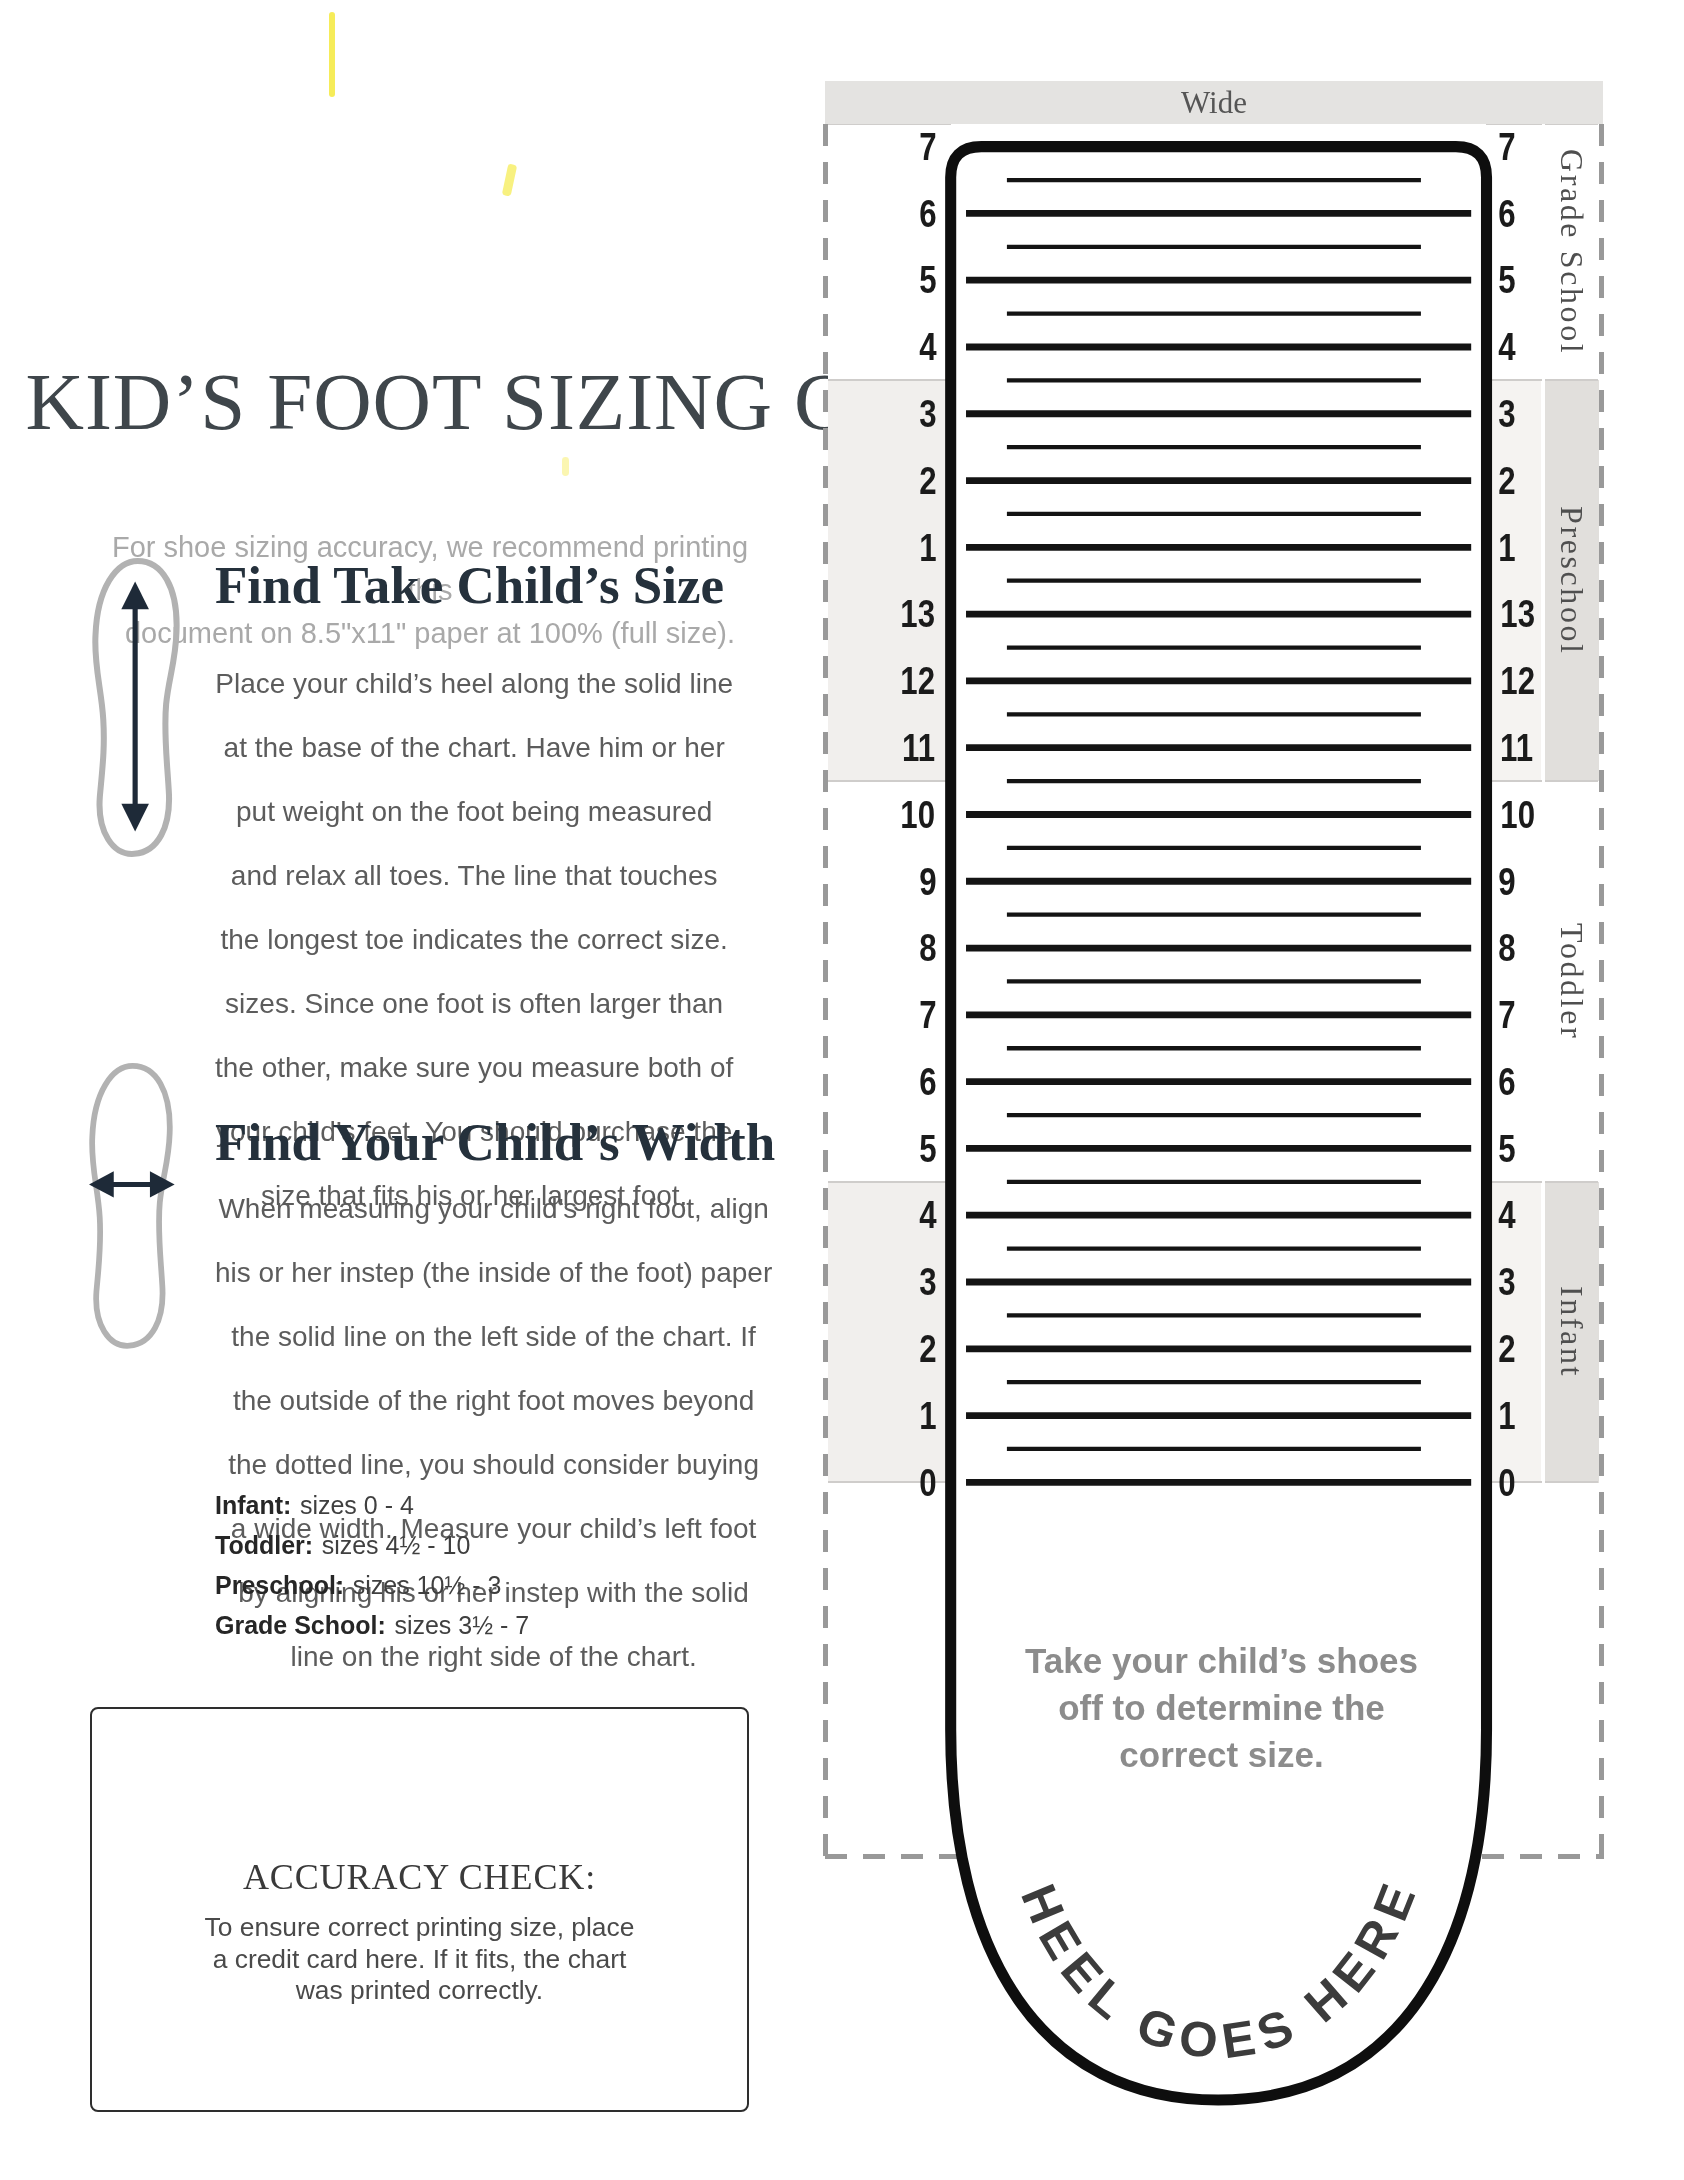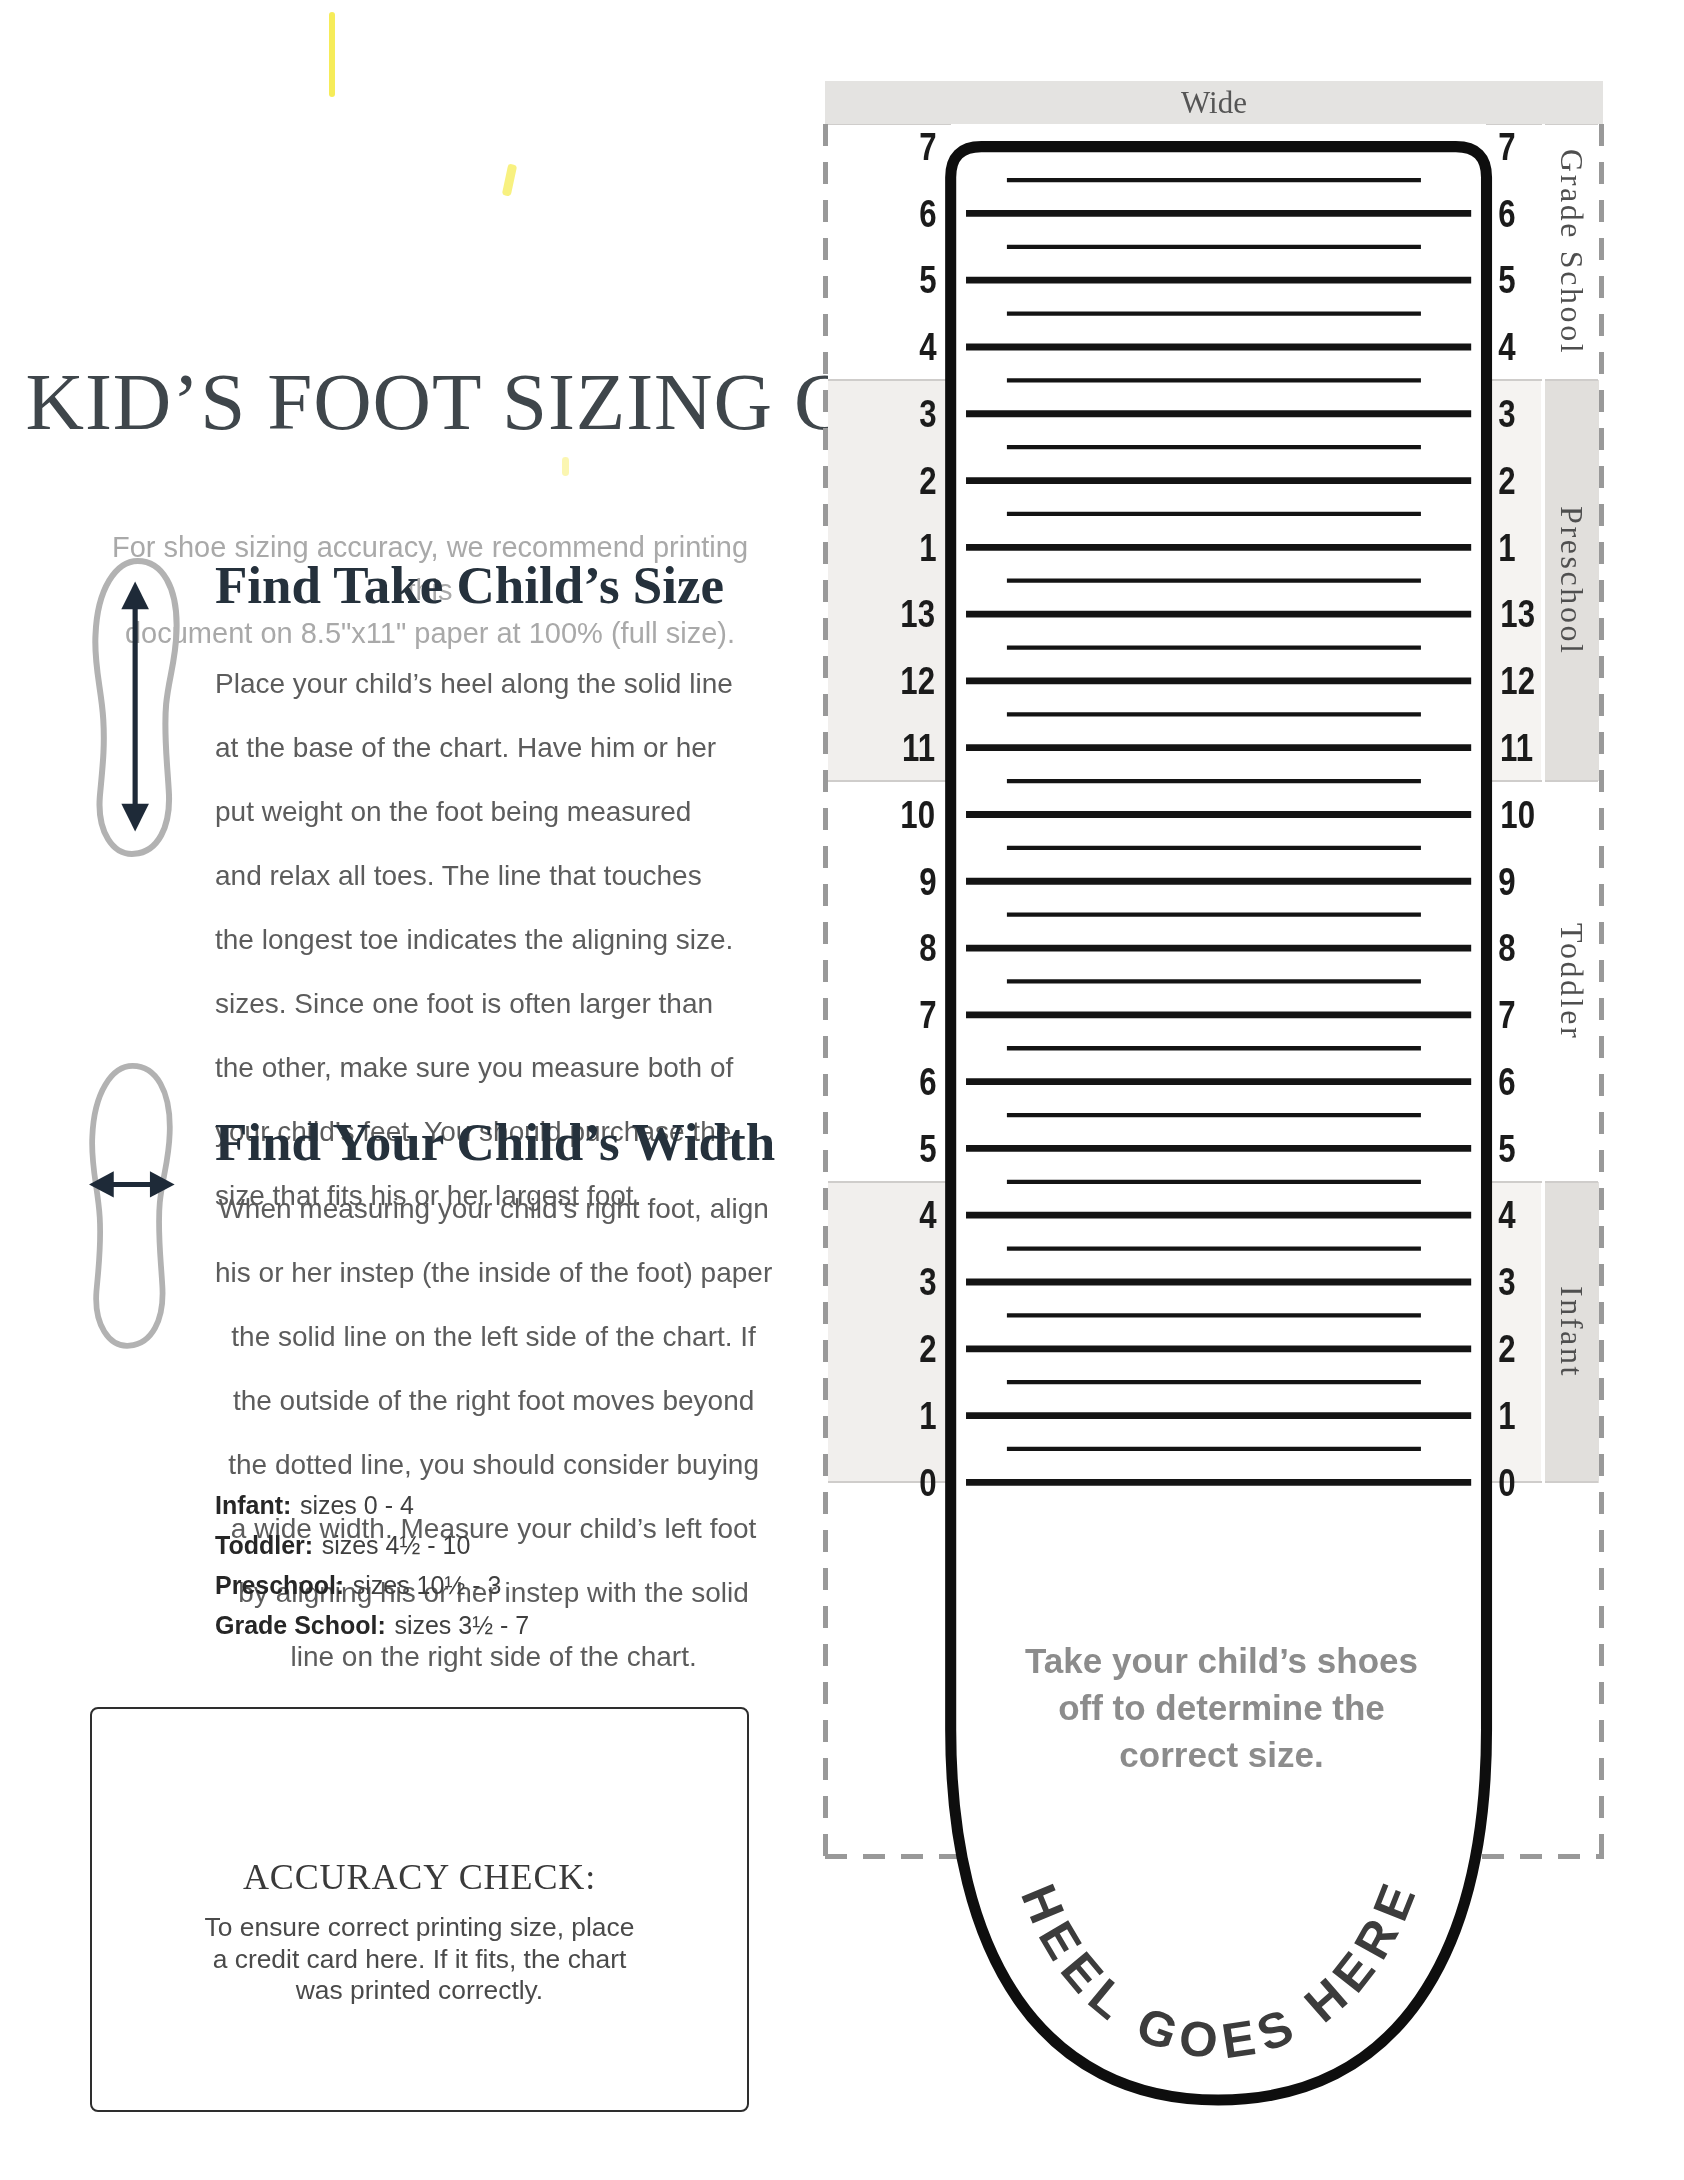--- a/index.html
+++ b/index.html
@@ -10,21 +10,21 @@
   
   .doc-title{left:25.6px;top:356px;width:809px;text-align:center;
     font-family:"Liberation Serif", serif;font-weight:400;font-size:81px;color:#3f464b;
     letter-spacing:0.9px;white-space:nowrap;}
   .doc-subtitle{left:102px;top:526px;width:656px;text-align:center;
     font-size:29px;line-height:43px;color:#a9a9a9;}
   .section-heading{font-family:"Liberation Serif", serif;font-weight:700;font-size:53px;
     color:#25313c;letter-spacing:0px;white-space:nowrap;}
   .section-body{font-size:28px;line-height:64px;color:#5c5c5c;white-space:nowrap;}
   #size-heading{left:215px;top:555px;}
-  #size-body{left:215px;top:652px;}
+  #size-body{left:215px;top:652px;text-align:center;}
   #width-heading{left:215px;top:1112px;}
   #width-body{left:215px;top:1177px;text-align:center;}
   .foot-icon{pointer-events:none;}
   #foot-icon-length{left:80px;top:554px;width:112px;height:305px;}
   #foot-icon-width{left:73px;top:1061px;width:116px;height:288px;}
 
   .size-ranges{left:215px;top:1491px;width:511px;}
   .size-range-row{height:40px;font-size:25px;color:#3f3f3f;white-space:nowrap;}
   .size-range-row b{color:#262626;font-weight:700;margin-right:8.5px;}
 
@@ -94,21 +94,21 @@
       <polygon points="64,30 48,62 80,62" fill="#1e2a38"></polygon>
       <polygon points="64,320 48,288 80,288" fill="#1e2a38"></polygon>
     </svg>
   </div>
   <div class="abs section-heading" id="size-heading">Find Take Child’s Size</div>
   <div class="abs section-body" id="size-body">
       <div>Place your child’s heel along the solid line</div>
       <div>at the base of the chart. Have him or her</div>
       <div>put weight on the foot being measured</div>
       <div>and relax all toes. The line that touches</div>
-      <div>the longest toe indicates the aligning size.</div>
+      <div>the longest toe indicates the correct size.</div>
       <div>sizes. Since one foot is often larger than</div>
       <div>the other, make sure you measure both of</div>
       <div>your child’s feet. You should purchase the</div>
       <div>size that fits his or her largest foot.</div>
     </div>
 
   <div class="abs foot-icon" id="foot-icon-width">
     <svg width="116" height="288" viewBox="0 0 130 350">
       <path d="M 67 6 C 95 6 114 36 112 88 C 111 122 103 142 100 172 C 97 205 101 238 103 272 C 106 315 90 344 63 346 C 38 348 20 320 23 280 C 26 246 29 224 27 190 C 25 155 16 128 18 92 C 20 38 42 6 67 6 Z" fill="none" stroke="#b2b2b2" stroke-width="7"></path>
       <line x1="34" y1="150" x2="98" y2="150" stroke="#1e2a38" stroke-width="6"></line>

